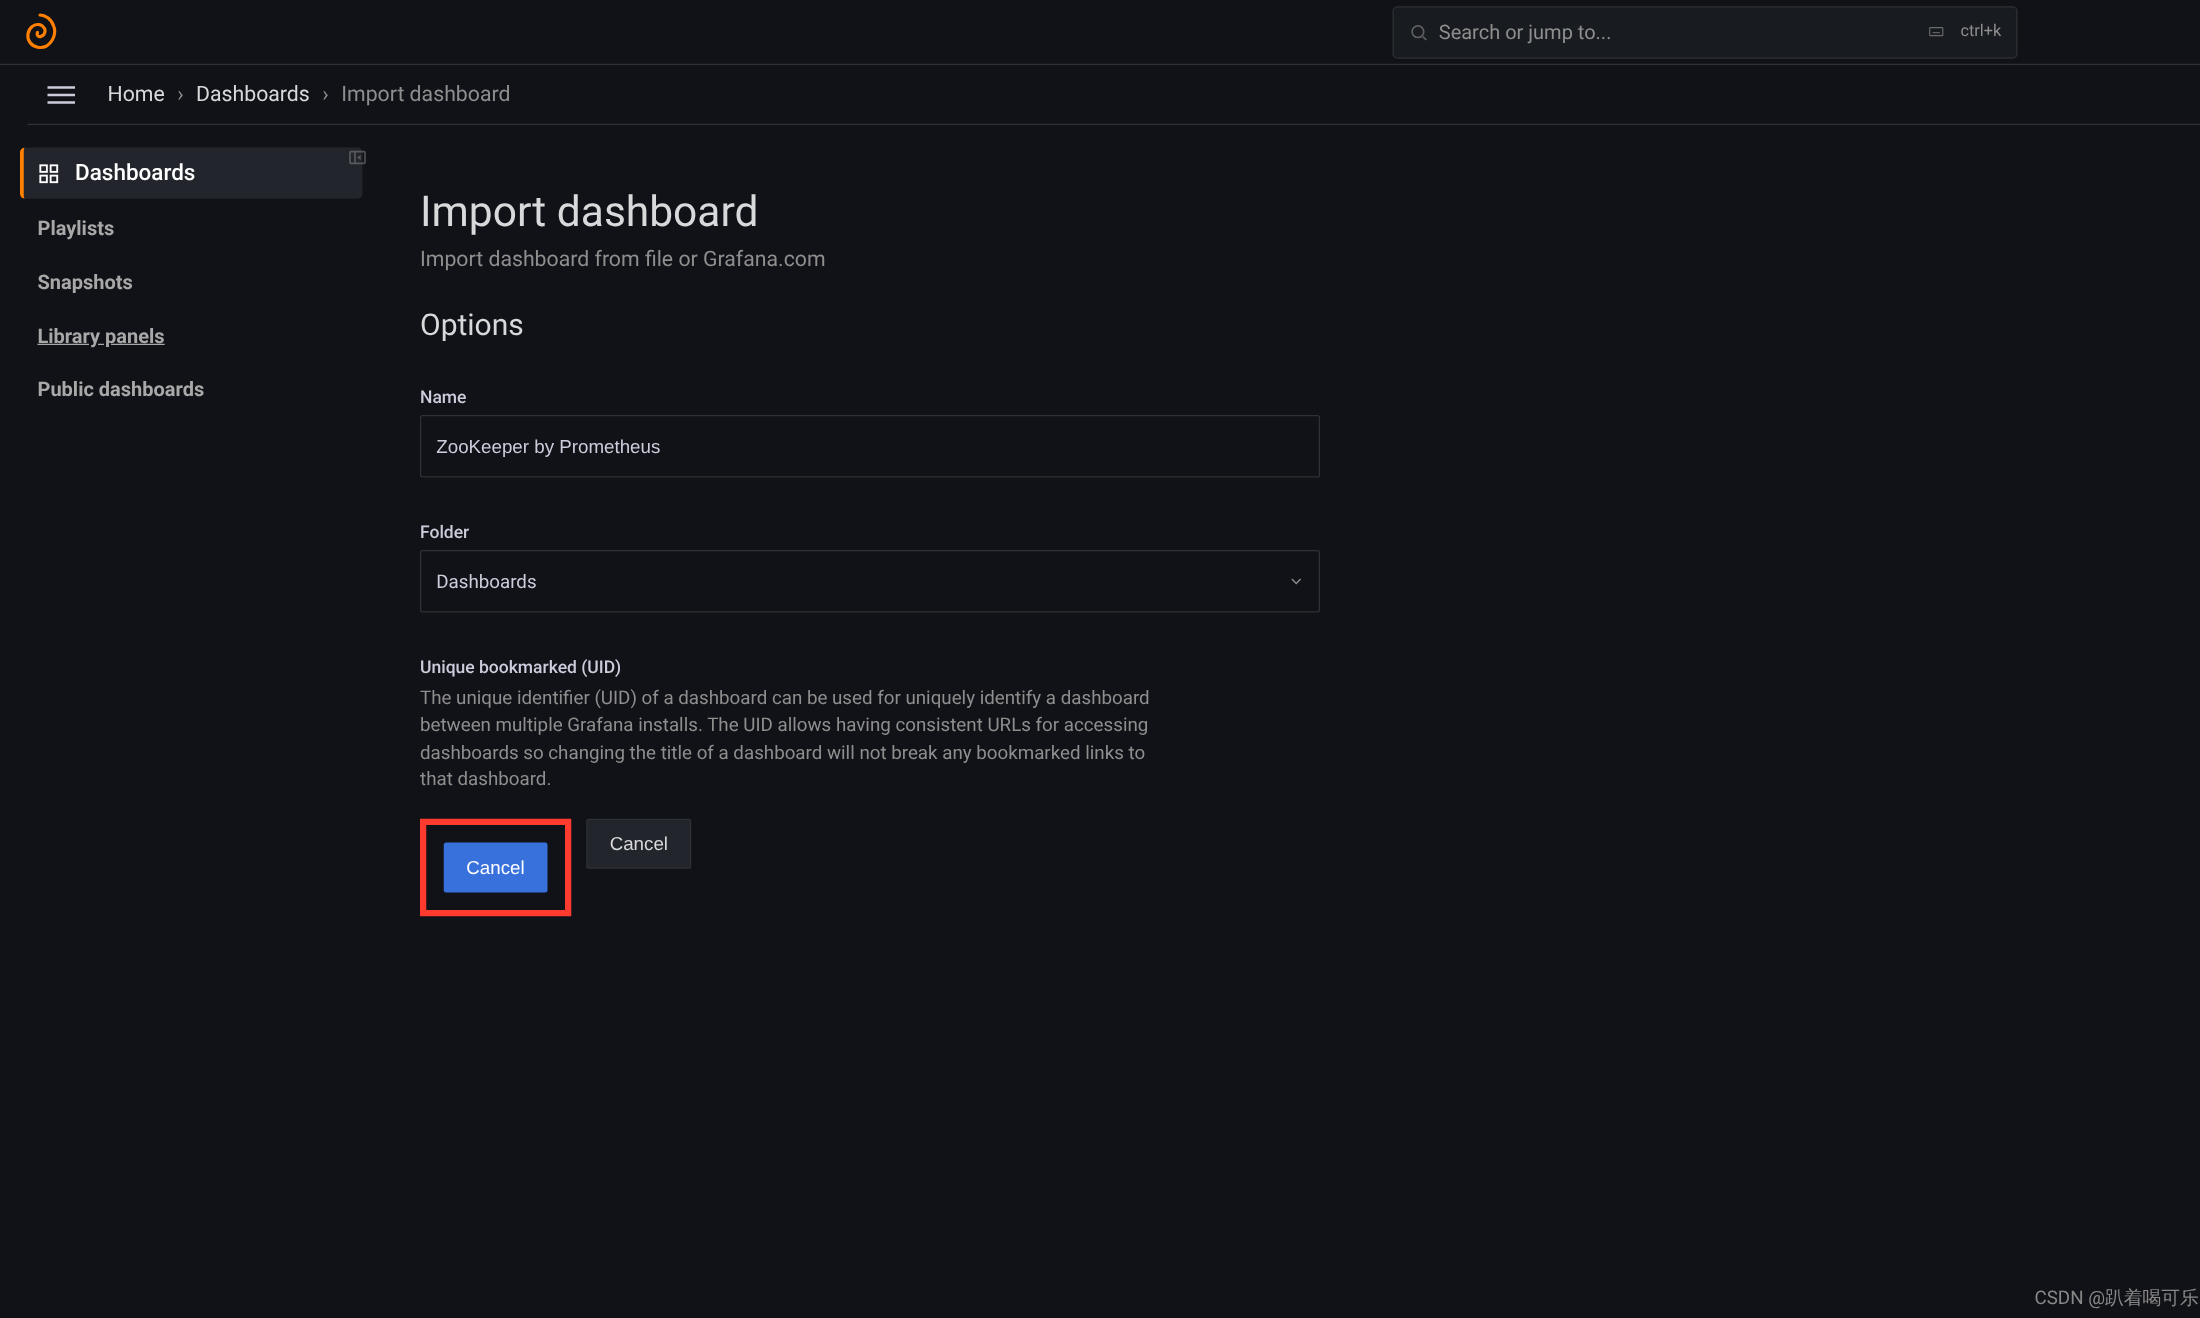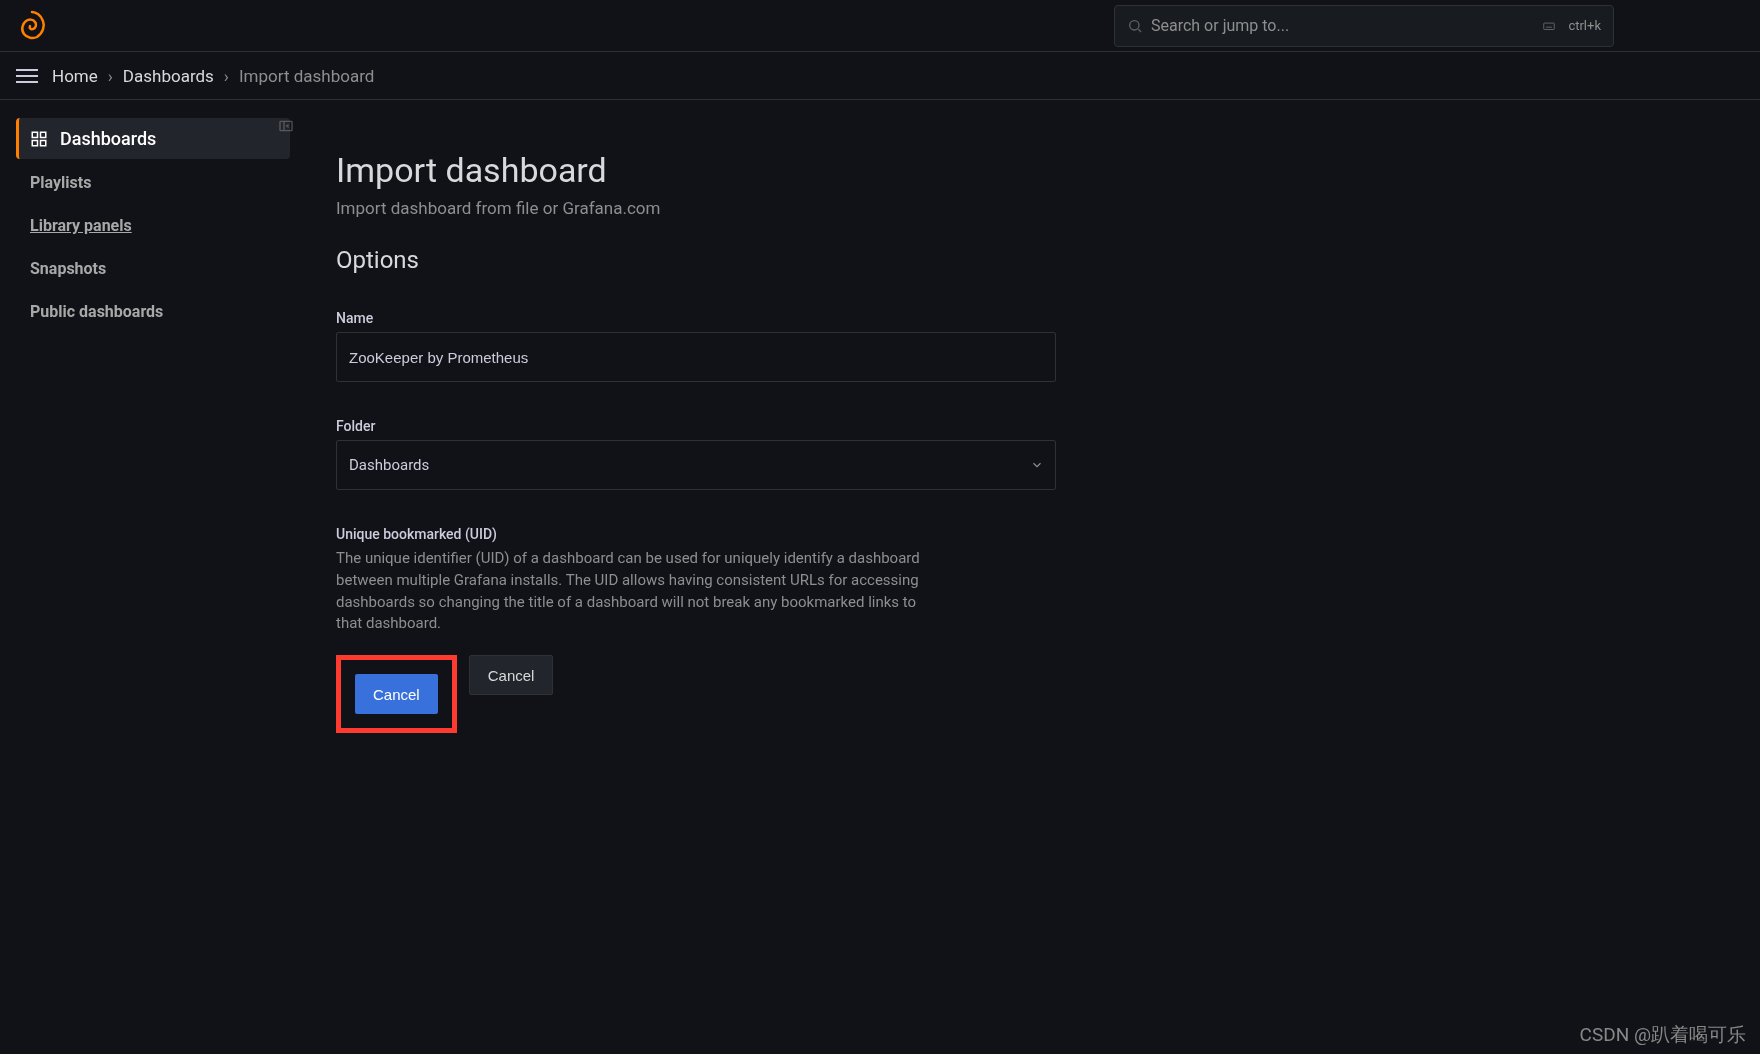--- a/index.html
+++ b/index.html
@@ -35,35 +35,35 @@
   height: 42px;
   width: 500px;
   padding: 0 12px;
   margin-left: auto;
   margin-right: 130px;
 }
 .search-box svg { width: 16px; height: 16px; margin-right: 8px; opacity: 0.6; }
 .search-box .placeholder { color: #8e8e8e; flex: 1; font-size: 16px; }
 .kbd {
   display: flex;
-  align-items: center;
   gap: 4px;
   color: #8e8e8e;
   font-size: 13px;
 }
 .kbd svg { width: 14px; height: 14px; opacity: 0.7; }
 
 
 .breadcrumb-row {
   height: 48px;
   display: flex;
   align-items: center;
   padding: 0 16px;
-  gap: 0;
+  gap: 12px;
   border-bottom: 1px solid #2c3235;
+  margin-left: 22px;
 }
 .menu-btn { width: 28px; height: 28px; display: flex; flex-direction: column; justify-content: center; gap: 4px; cursor: pointer; }
 .menu-btn span { display:block; height: 2px; background: #ccccdc; width: 22px; }
 .breadcrumb { display: flex; align-items: center; gap: 10px; font-size: 17px; margin-left: 8px; }
 .breadcrumb .crumb-link { color: #d8d9da; }
 .breadcrumb .crumb-current { color: #8e8e8e; }
 .breadcrumb .sep { color: #8e8e8e; }
 
 
 .content-wrap { display: flex; height: calc(100% - 100px); }
@@ -172,23 +172,23 @@
 .actions-row { display: flex; gap: 12px; margin-top: 20px; }
 .highlight-box {
   border: 5px solid #ff3b30;
   padding: 14px;
   display: inline-block;
 }
 
 .watermark {
   position: absolute;
   bottom: 6px;
-  right: 14px;
+  right: 1px;
   color: #888;
-  font-size: 19px;
+  font-size: 15px;
 }
 </style>
 </head>
 <body>
 
 <div class="topbar">
   <div class="logo">
     <svg viewBox="0 0 32 32">
         <path d="M16 2 C20 2 25 5 27 11 C29 16 27 23 21 27 C17 29 11 28 8 24 C5 20 6 14 10 11 C13 9 17 9 19 12 C21 14 20 18 17 19 C15 20 13 18 14 16" fill="none" stroke="#ff8000" stroke-width="2.5" stroke-linecap="round"></path>
       </svg>
@@ -238,25 +238,25 @@
           <rect x="3" y="3" width="7" height="7"></rect>
           <rect x="14" y="3" width="7" height="7"></rect>
           <rect x="3" y="14" width="7" height="7"></rect>
           <rect x="14" y="14" width="7" height="7"></rect>
         </svg>
       <span>Dashboards</span>
     </div>
     <div class="side-item sub">
       <span>Playlists</span>
     </div>
+    <div class="side-item sub">
+      <span>Snapshots</span>
+    </div>
     <div class="side-item sub underline">
       <span>Library panels</span>
-    </div>
-    <div class="side-item sub">
-      <span>Snapshots</span>
     </div>
     <div class="side-item sub">
       <span>Public dashboards</span>
     </div>
   </aside>
 
   <main class="main">
     <h1>Import dashboard</h1>
     <p class="subtitle">Import dashboard from file or Grafana.com</p>
 

